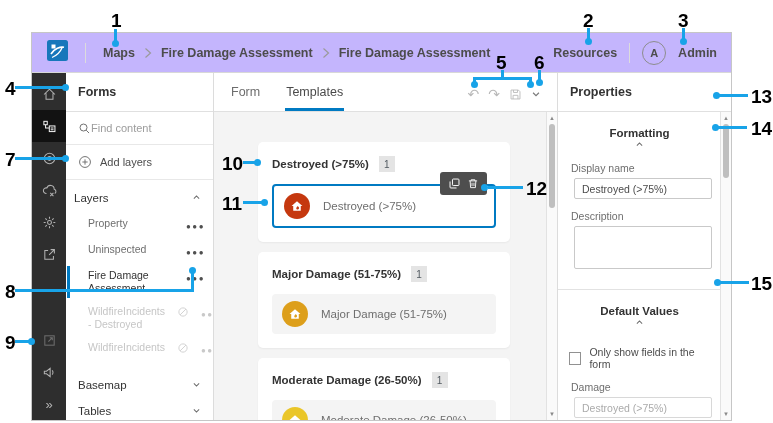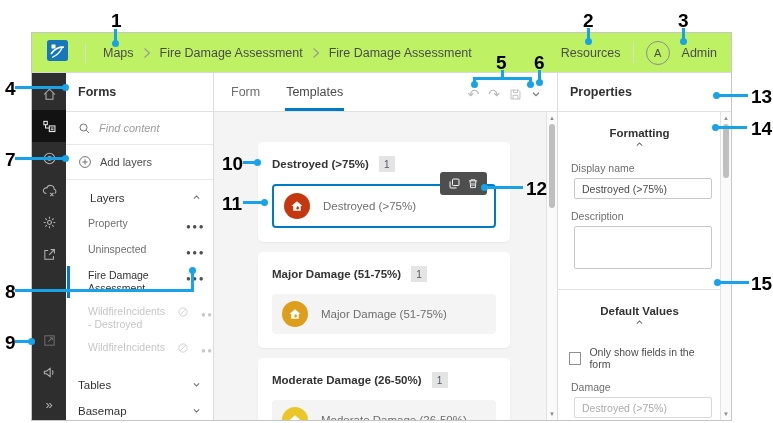--- a/index.html
+++ b/index.html
@@ -4,21 +4,21 @@
 <style>
   * { box-sizing: border-box; margin: 0; padding: 0; }
   html,body { width:773px; height:423px; background:#fff; font-family:"Liberation Sans", sans-serif; }
   .stage { position:relative; width:773px; height:423px; overflow:hidden; background:#fff; }
 
   .app { position:absolute; left:31px; top:32px; width:701px; height:389px;
          border:1px solid #c6c6c6; background:#fff; display:flex; flex-direction:column; }
 
   
   .topbar { flex:0 0 40px; border-bottom:1px solid #d8d8d8; display:flex; align-items:center;
-            padding:0 14px 0 15px; gap:17px; background:#bef264; }
+            padding:0 14px 0 15px; gap:17px; background:#c4b5fd;font-weight:bold; }
   .logo { flex:0 0 21px; }
   .vsep { width:1px; height:20px; background:#dcdcdc; }
   .crumbs { display:flex; align-items:center; gap:9px; font-size:12.5px; color:#4c4c4c; }
   .crumb-sep svg { display:block; }
   .topbar-right { margin-left:auto; display:flex; align-items:center; gap:12px; font-size:12.5px; color:#4c4c4c; }
   .avatar { width:24px; height:24px; border:1px solid #8d8d8d; border-radius:50%;
             display:flex; align-items:center; justify-content:center; font-size:11px; color:#4c4c4c; }
 
   
   .main { flex:1; display:flex; min-height:0; }
@@ -29,27 +29,27 @@
   .ibit.active { background:#121212; color:#efefef; }
   .ibit.dim { color:#6e6e6e; }
   .ibit svg { display:block; }
   .ib-grow { flex:1; }
   .collapse-glyph { font-size:13px; line-height:1; }
 
   
   .formsPanel { flex:0 0 148px; border-right:1px solid #dcdcdc; display:flex; flex-direction:column; overflow:hidden; background:#fff; }
   .panel-h { flex:0 0 39px; border-bottom:1px solid #e0e0e0; display:flex; align-items:center;
              padding:0 12px; font-weight:bold; font-size:12.5px; color:#323232; }
-  .search-row { flex:0 0 33px; border-bottom:1px solid #e8e8e8; display:flex; align-items:center; gap:8px; padding:0 12px; color:#9c9c9c;font-style:italic; }
+  .search-row { flex:0 0 33px; border-bottom:1px solid #e8e8e8; display:flex; align-items:center; padding:0 12px; color:#9c9c9c; }
   .search-row input { border:0; outline:0; width:90px; font:inherit; font-size:11px; color:#4c4c4c; background:transparent; }
   .search-row input::placeholder { color:#9c9c9c; }
   .add-row { flex:0 0 35px; border-bottom:1px solid #e8e8e8; display:flex; align-items:center; gap:8px; padding:0 12px;
              color:#4c4c4c; font-size:11px; cursor:pointer; }
   .add-row svg, .search-row svg { flex:0 0 auto; color:#6e6e6e; }
-  .sec-row { display:flex; align-items:center; justify-content:space-between; padding:12px 12px 8px 24px;
+  .sec-row { display:flex; align-items:center; justify-content:space-between; padding:12px 12px 8px 8px;
              color:#323232; font-size:11.5px; cursor:pointer; }
   .sec-row.tight { padding:7px 12px 7px 12px; }
   .sec-row .chev { color:#6e6e6e; }
   .layer { position:relative; display:flex; align-items:flex-start; gap:12px; padding:5px 8px 5px 22px;
            color:#6e6e6e; font-size:10.5px; line-height:13px; cursor:pointer; }
   .layer .nm { flex:1; }
   .layer .dots { color:#4f4f4f; font-size:8px; letter-spacing:1.5px; margin-top:3px; flex:0 0 auto; }
   .layer .noicon { color:#c9c9c9; margin-top:1px; flex:0 0 auto; }
   .layer.selected { color:#323232; }
   .layer.selected::before { content:''; position:absolute; left:1px; top:2px; bottom:2px; width:3px; background:var(--color-accent); }
@@ -260,27 +260,27 @@
         <div class="layer disabled">
           <span class="nm">WildfireIncidents</span>
           <span class="noicon"><svg width="12" height="12" viewBox="0 0 16 16" fill="none" stroke="currentColor" stroke-width="1.1">
                 <circle cx="8" cy="8" r="5.5"></circle>
                 <path d="M4.2 11.8l7.6-7.6"></path>
               </svg></span>
           <span class="dots">●●●</span>
         </div>
         <div class="panel-hr"></div>
         <div class="sec-row tight">
-          <span>Tables</span>
+          <span>Basemap</span>
           <span class="chev"><svg width="9" height="9" viewBox="0 0 12 12" fill="none" stroke="currentColor" stroke-width="1.4">
                 <path d="M2.5 4.5 6 8l3.5-3.5"></path>
               </svg></span>
         </div>
         <div class="sec-row tight">
-          <span>Basemap</span>
+          <span>Tables</span>
           <span class="chev"><svg width="9" height="9" viewBox="0 0 12 12" fill="none" stroke="currentColor" stroke-width="1.4">
                 <path d="M2.5 4.5 6 8l3.5-3.5"></path>
               </svg></span>
         </div>
       </div>
 
       <div class="editor">
         <div class="tabbar">
           <div class="tab">Form</div>
           <div class="tab active">Templates</div>

